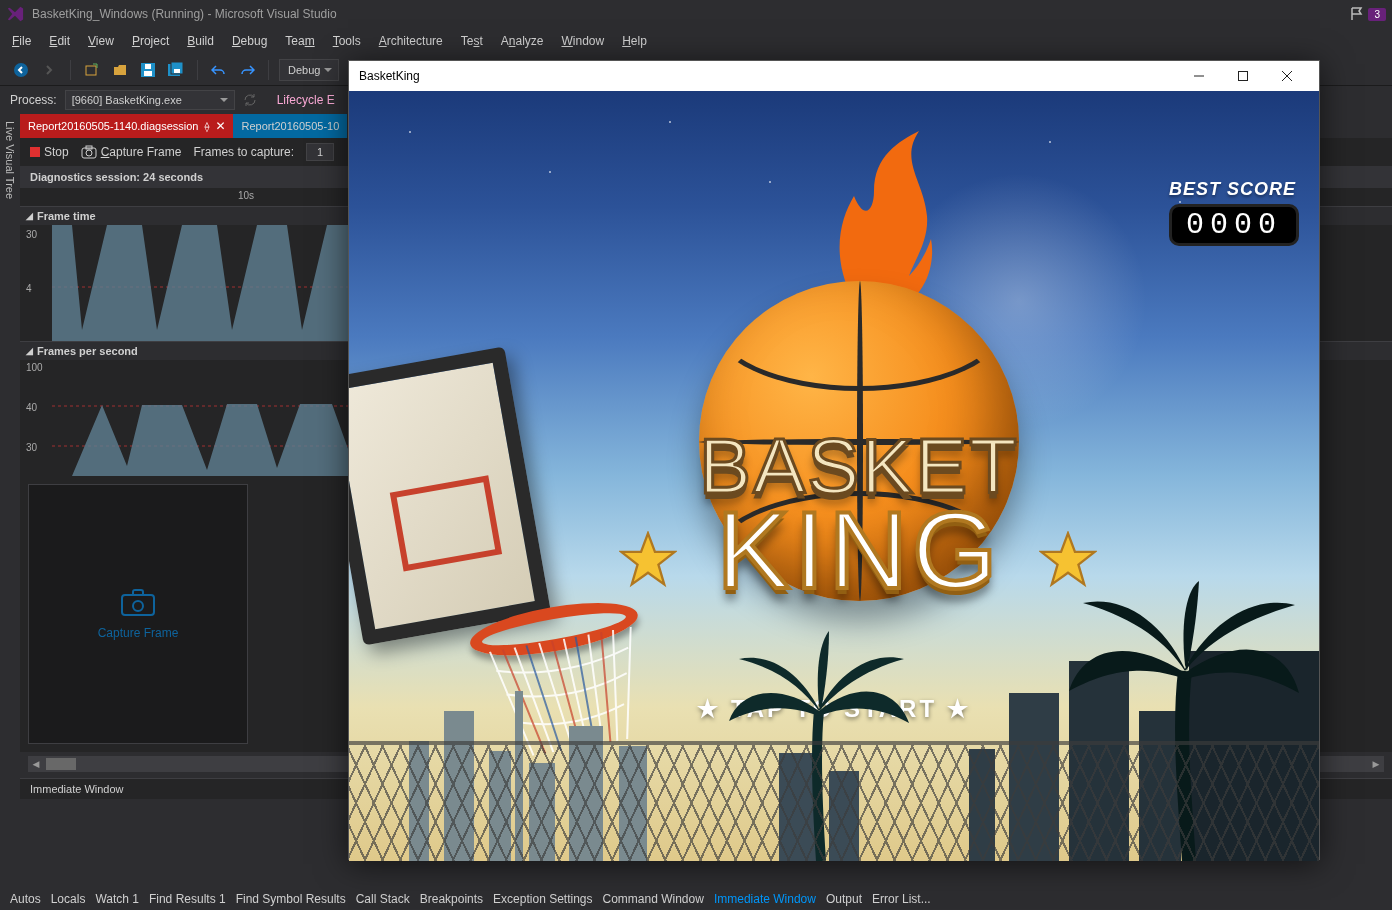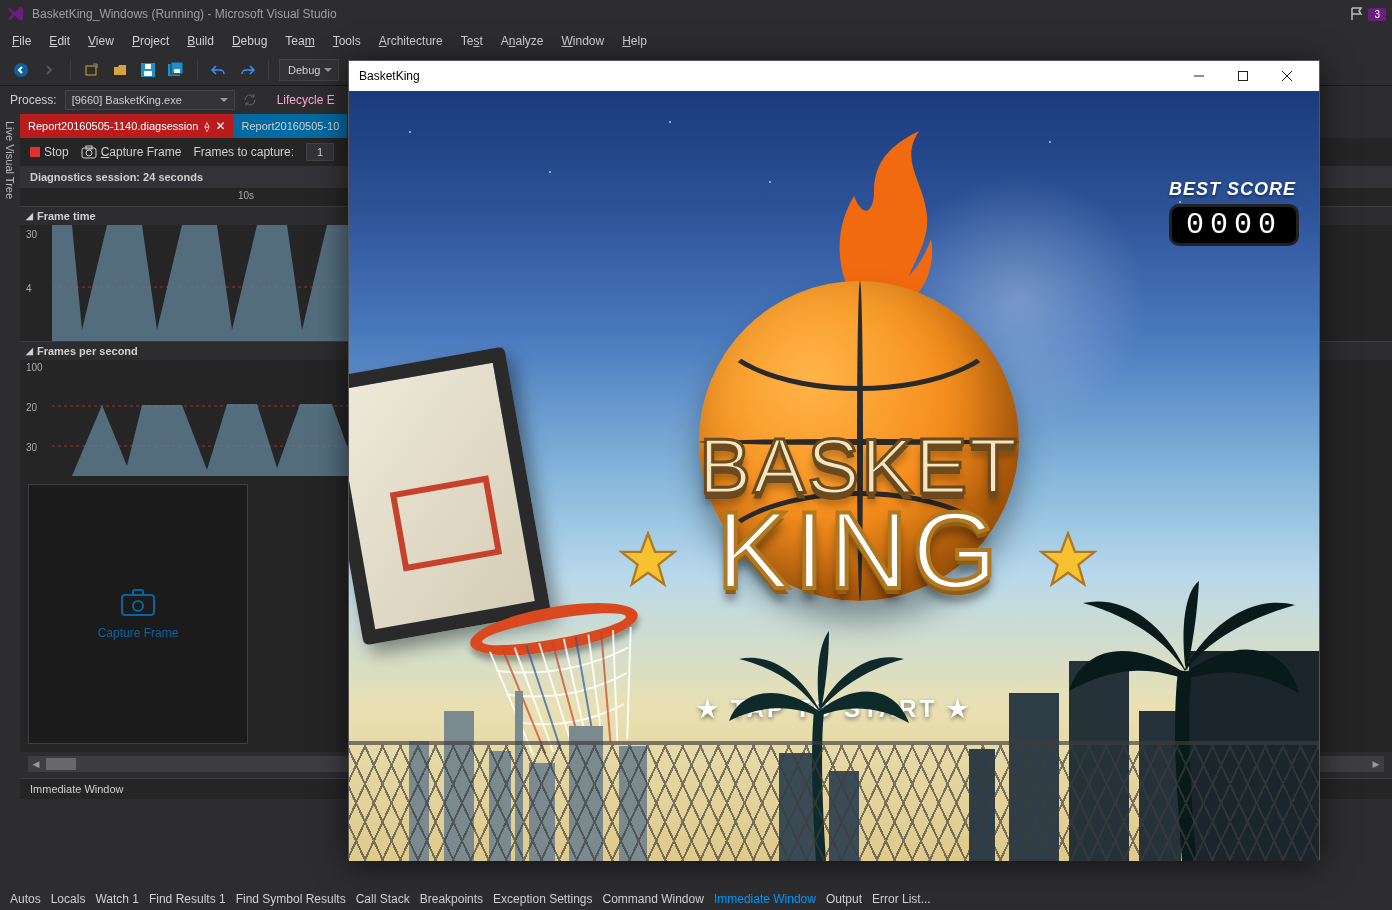--- a/index.html
+++ b/index.html
@@ -566,21 +566,21 @@
     </div>
   </div>
 
   <div class="chart-section">
     <div class="chart-header">
         <span class="arrow">◢</span>
         <span>Frames per second</span>
       </div>
     <div class="chart-body">
       <span class="ylabel" style="top:2px">100</span>
-      <span class="ylabel" style="top:42px">20</span>
+      <span class="ylabel" style="top:42px">40</span>
       <span class="ylabel" style="top:82px">30</span>
       <svg class="chart-svg" width="300" height="116">
         <line x1="0" y1="46" x2="300" y2="46" stroke="#a03030" stroke-dasharray="3 3"></line>
         <line x1="0" y1="86" x2="300" y2="86" stroke="#a03030" stroke-dasharray="3 3"></line>
         <polygon points="0,116 20,116 50,45 75,106 90,45 130,45 155,110 175,44 205,44 225,108 248,44 280,44 300,100 300,116" fill="#5f7f92" opacity="0.8"></polygon>
       </svg>
     </div>
   </div>
 
   <div class="capture-row">

